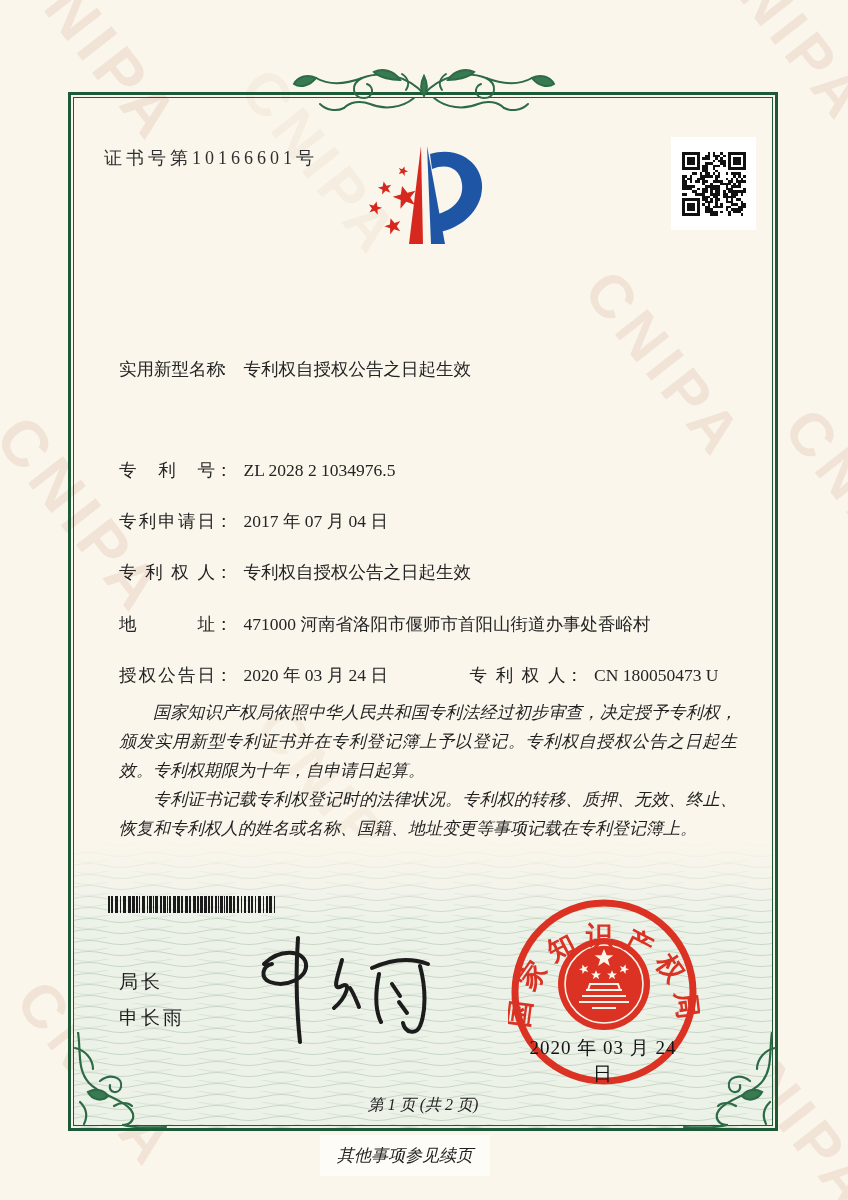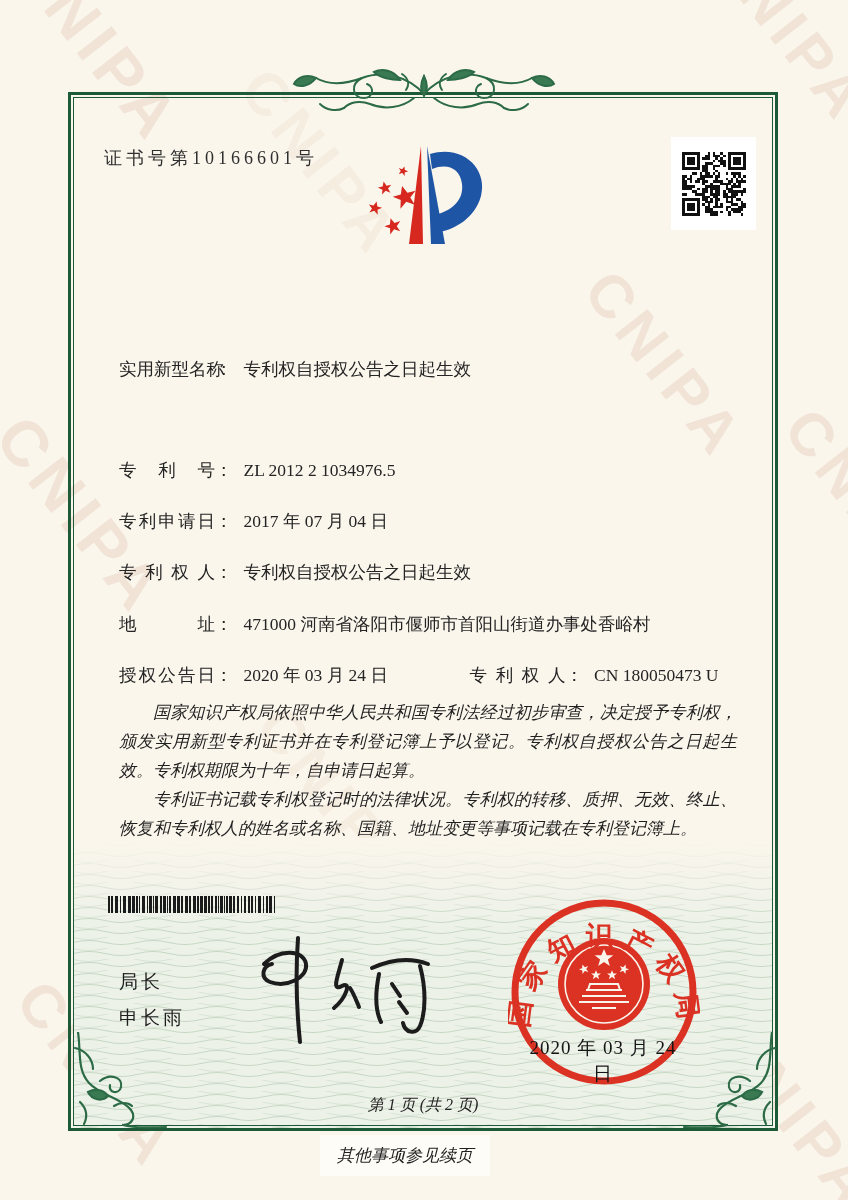--- a/index.html
+++ b/index.html
@@ -484,21 +484,21 @@
         <rect x="18" y="24" width="1" height="1" fill="#111"></rect>
         <rect x="23" y="24" width="1" height="1" fill="#111"></rect>
       </svg>
   </div>
 
 
   <div class="row" style="top:357px">
     <span class="lab">实用新型名称</span><span>：</span><span class="val">专利权自授权公告之日起生效</span>
   </div>
   <div class="row" style="top:458px">
-    <span class="lab">专利号</span><span>：</span><span class="val">ZL 2012 2 1034976.5</span>
+    <span class="lab">专利号</span><span>：</span><span class="val">ZL 2028 2 1034976.5</span>
   </div>
   <div class="row" style="top:509px">
     <span class="lab">专利申请日</span><span>：</span><span class="val">2017 年 07 月 04 日</span>
   </div>
   <div class="row" style="top:560px">
     <span class="lab">专利权人</span><span>：</span><span class="val">专利权自授权公告之日起生效</span>
   </div>
   <div class="row" style="top:612px">
     <span class="lab">地址</span><span>：</span><span class="val">471000 河南省洛阳市偃师市首阳山街道办事处香峪村</span>
   </div>

